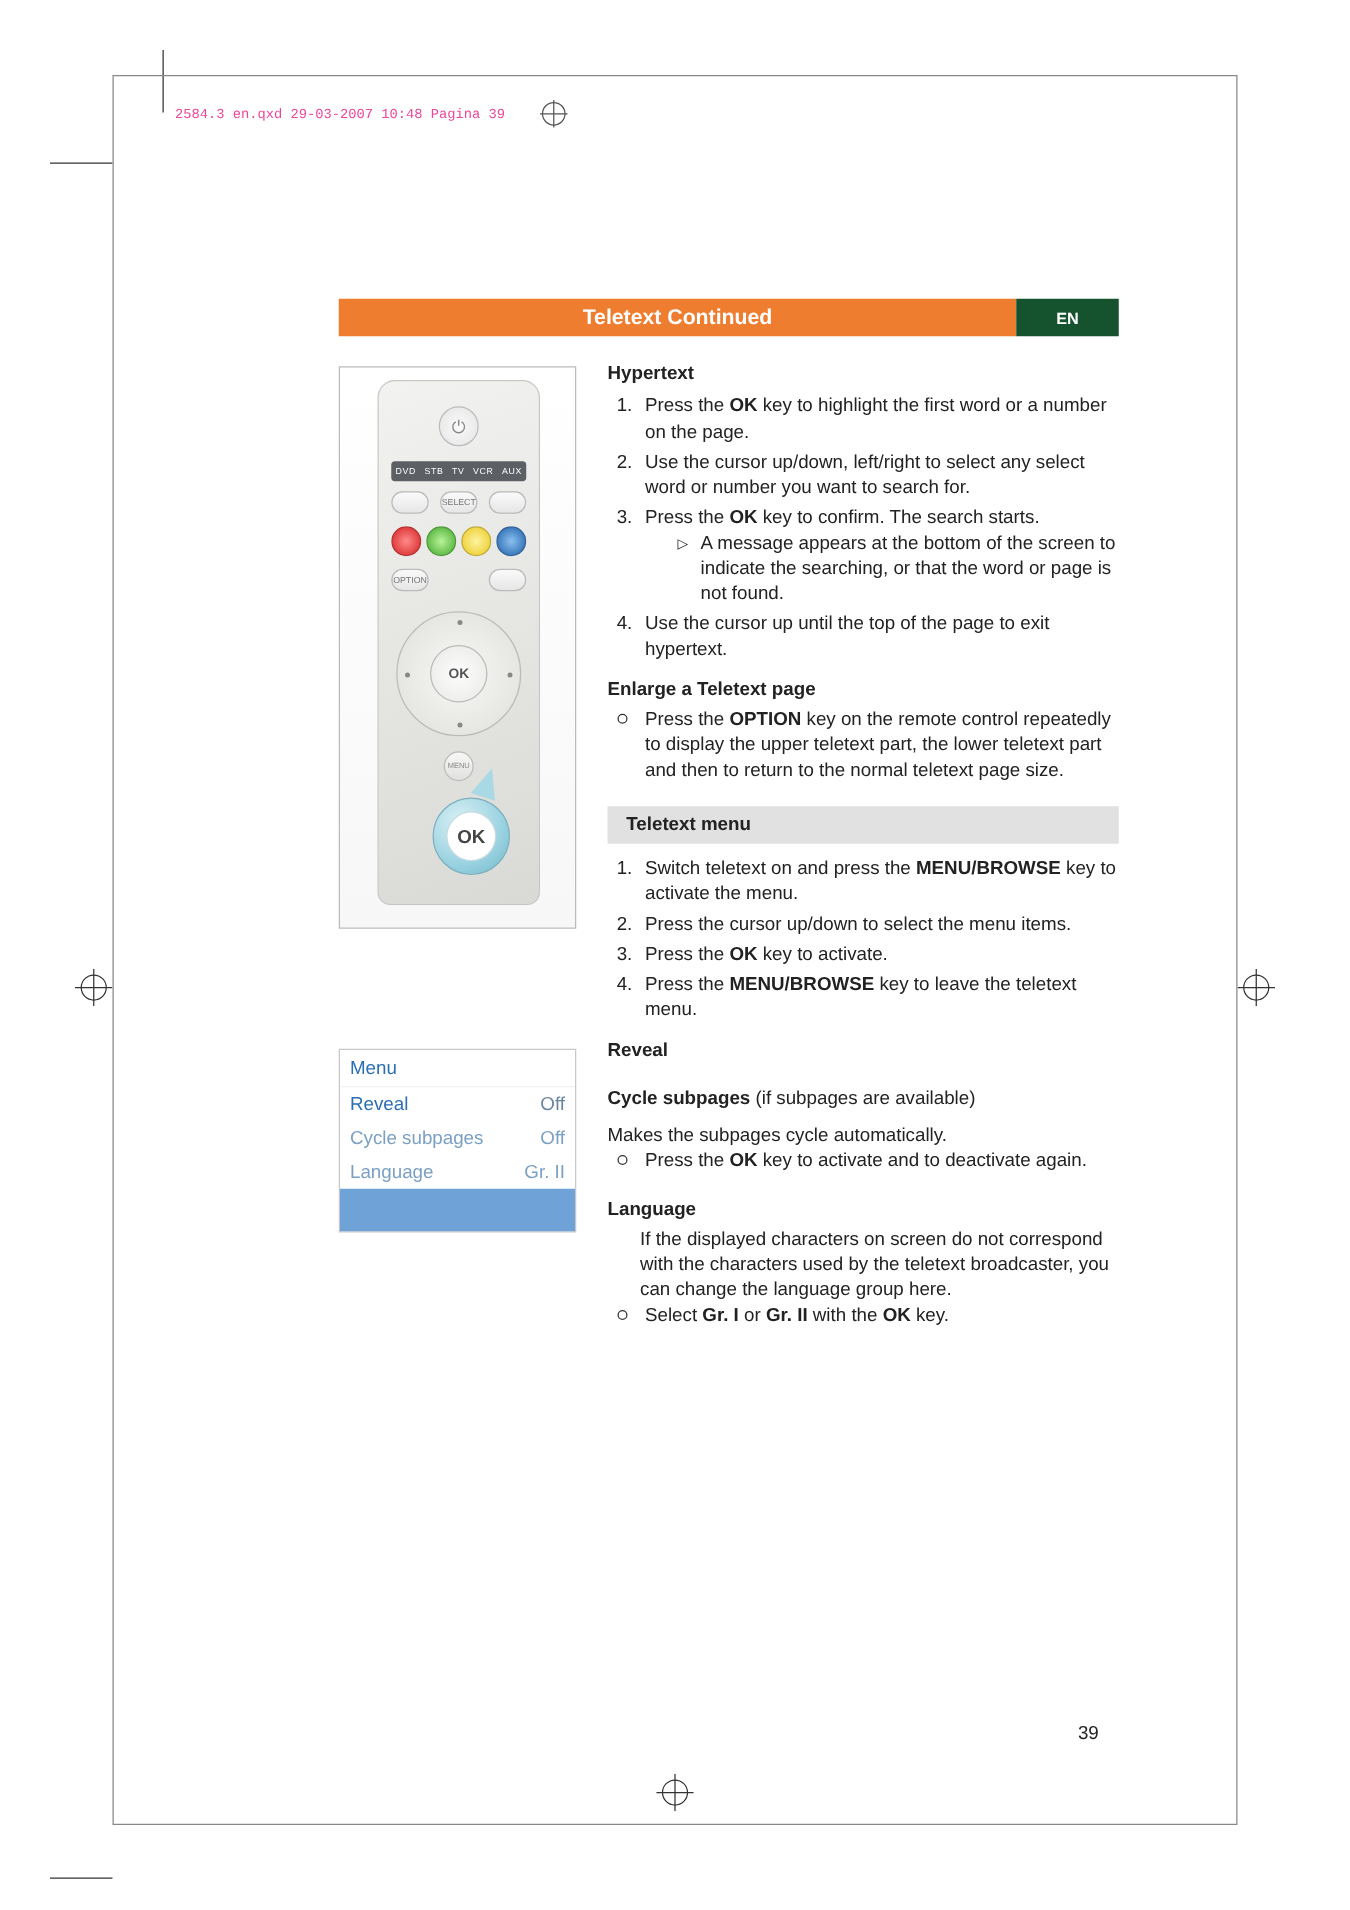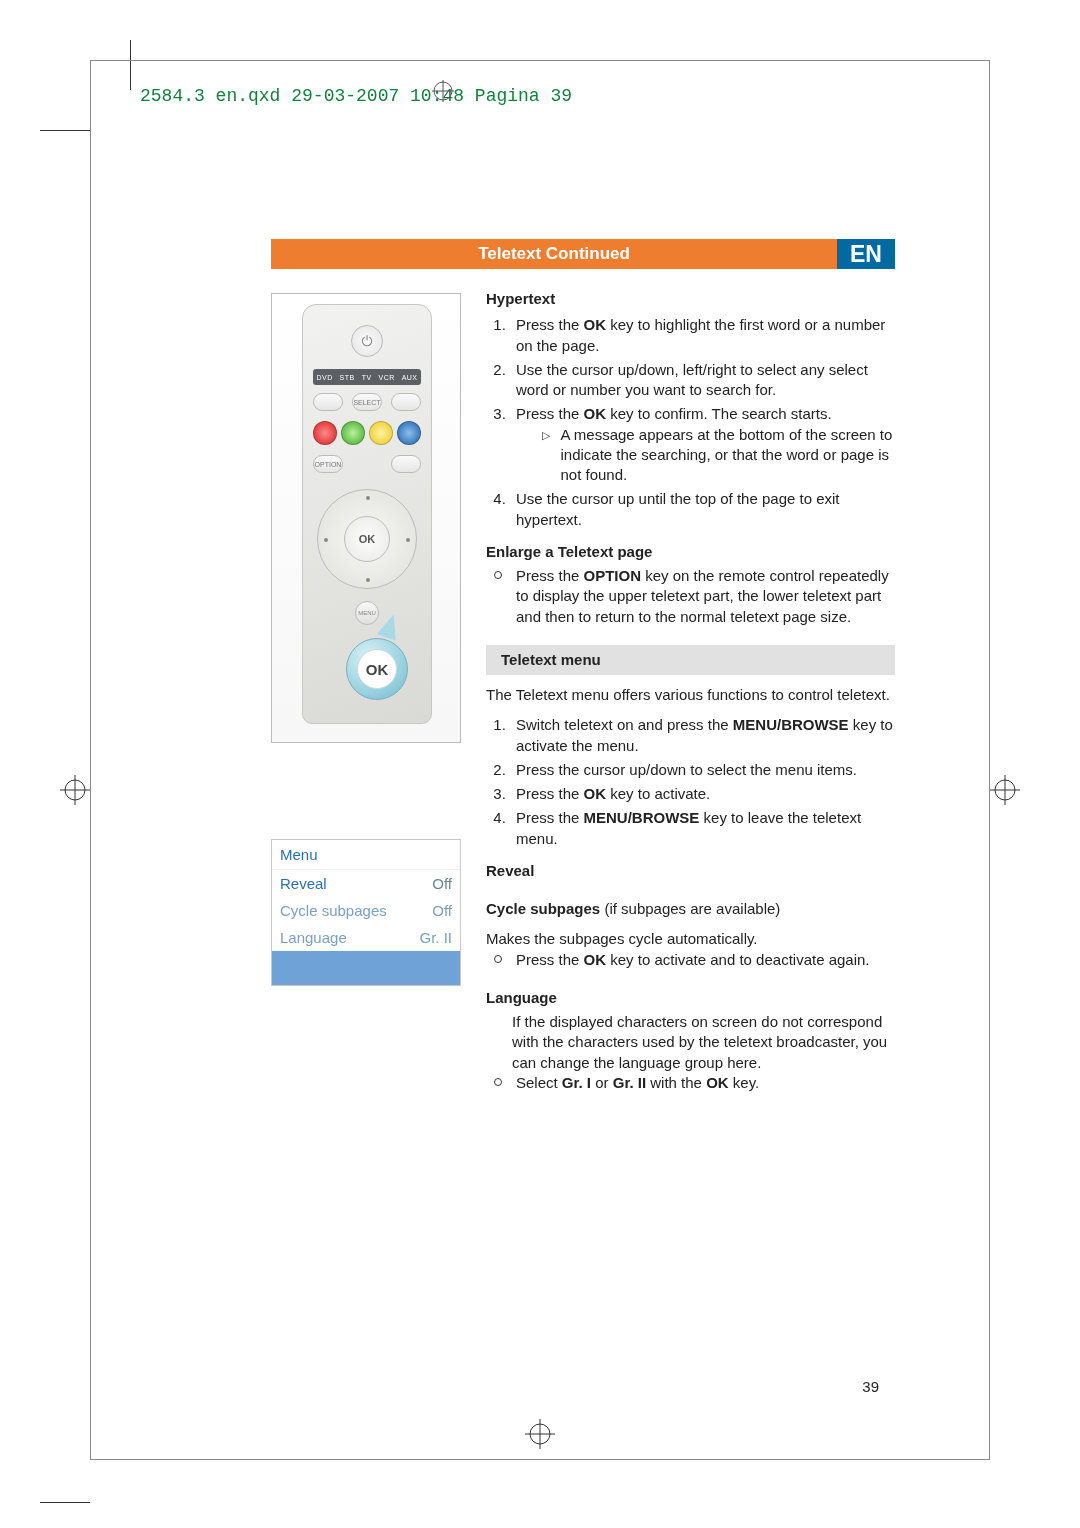--- a/index.html
+++ b/index.html
@@ -15,37 +15,37 @@
   .cm-top-left-v { left: 130px; top: 40px; width: 1px; height: 50px; }
   .cm-bottom-left-h { left: 40px; bottom: 25px; width: 50px; height: 1px; }
   
   .reg-cross { position: absolute; bottom: 10px; left: 50%; transform: translateX(-50%); }
   .reg-cross svg { display:block; }
   .reg-left { position: absolute; left: 60px; top: 775px; }
   .reg-right { position: absolute; right: 60px; top: 775px; }
 
   .header-line {
     position: absolute; top: 86px; left: 140px;
-    font-family: "Courier New", monospace; font-size: 18px; color: #15803d;
+    font-family: "Courier New", monospace; font-size: 11px; color: #ec4899;
   }
   .header-circle { position:absolute; top: 78px; left: 430px; }
 
   .title-bar {
     position: absolute; top: 178px; left: 180px; right: 94px; height: 30px;
     display: flex;
   }
   .title-main {
     flex: 1; background: #ef7d2f; color: #fff;
     display: flex; align-items: center; justify-content: center;
     font-size: 17px; font-weight: bold;
   }
   .title-lang {
-    width: 58px; background: #0369a1; color: #fff;
+    width: 82px; background: #14532d; color: #fff;
     display: flex; align-items: center; justify-content: center;
-    font-size: 23px; font-weight: bold;
+    font-size: 13px; font-weight: bold;
   }
 
   .remote-box {
     position: absolute; top: 232px; left: 180px;
     width: 190px; height: 450px;
     border: 1px solid #bbb;
     background: linear-gradient(#fff,#f7f7f7);
   }
   .remote-body {
     position: absolute; left: 30px; top: 10px; width: 130px; height: 420px;
@@ -269,21 +269,20 @@
       <li>Use the cursor up until the top of the page to exit hypertext.</li>
     </ol>
 
     <h4>Enlarge a Teletext page</h4>
     <div class="bullet">
       <span class="circ"></span>
       <span>Press the <b>OPTION</b> key on the remote control repeatedly to display the upper teletext part, the lower teletext part and then to return to the normal teletext page size.</span>
     </div>
 
     <div class="section-bar">Teletext menu</div>
-    <p>The Teletext menu offers various functions to control teletext.</p>
     <ol>
       <li>Switch teletext on and press the <b>MENU/BROWSE</b> key to activate the menu.</li>
       <li>Press the cursor up/down to select the menu items.</li>
       <li>Press the <b>OK</b> key to activate.</li>
       <li>Press the <b>MENU/BROWSE</b> key to leave the teletext menu.</li>
     </ol>
 
     <h4>Reveal</h4>
 
     <p style="margin-top:18px;"><b>Cycle subpages</b> (if subpages are available)</p>

